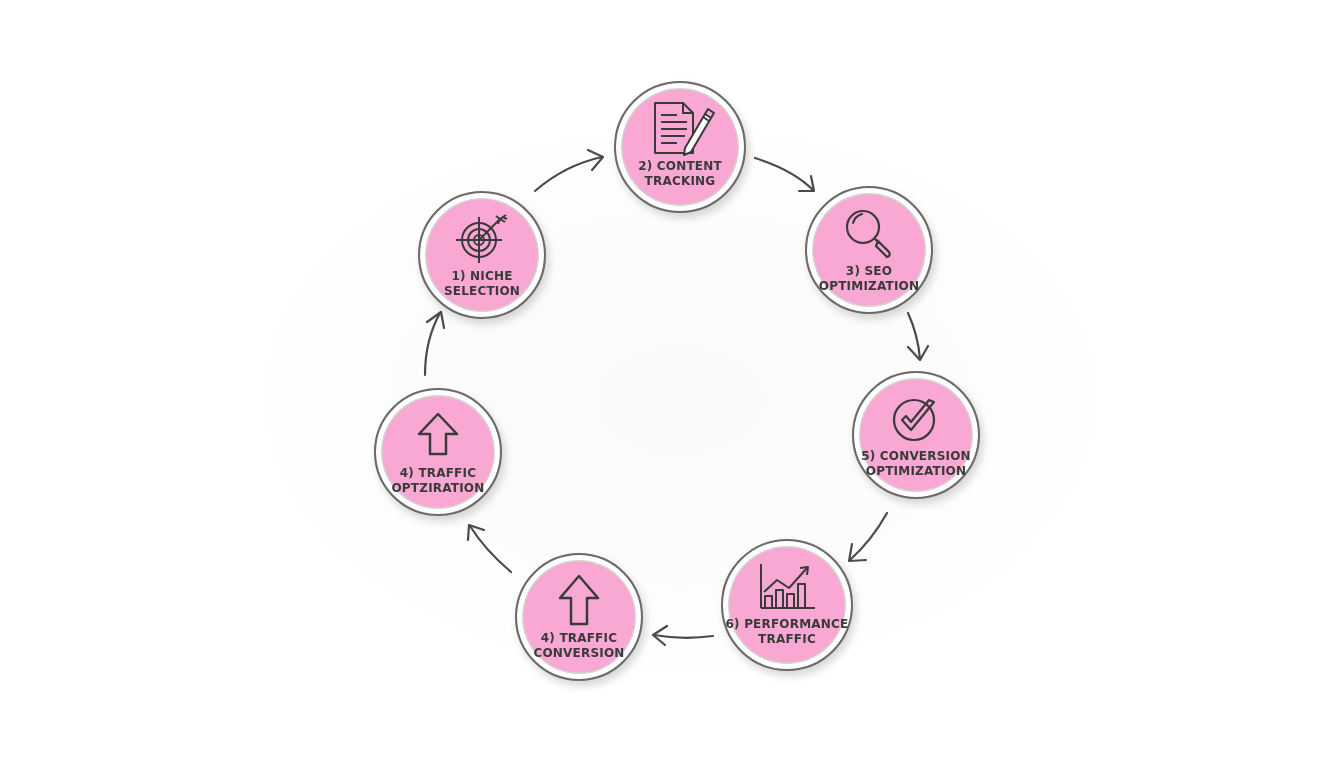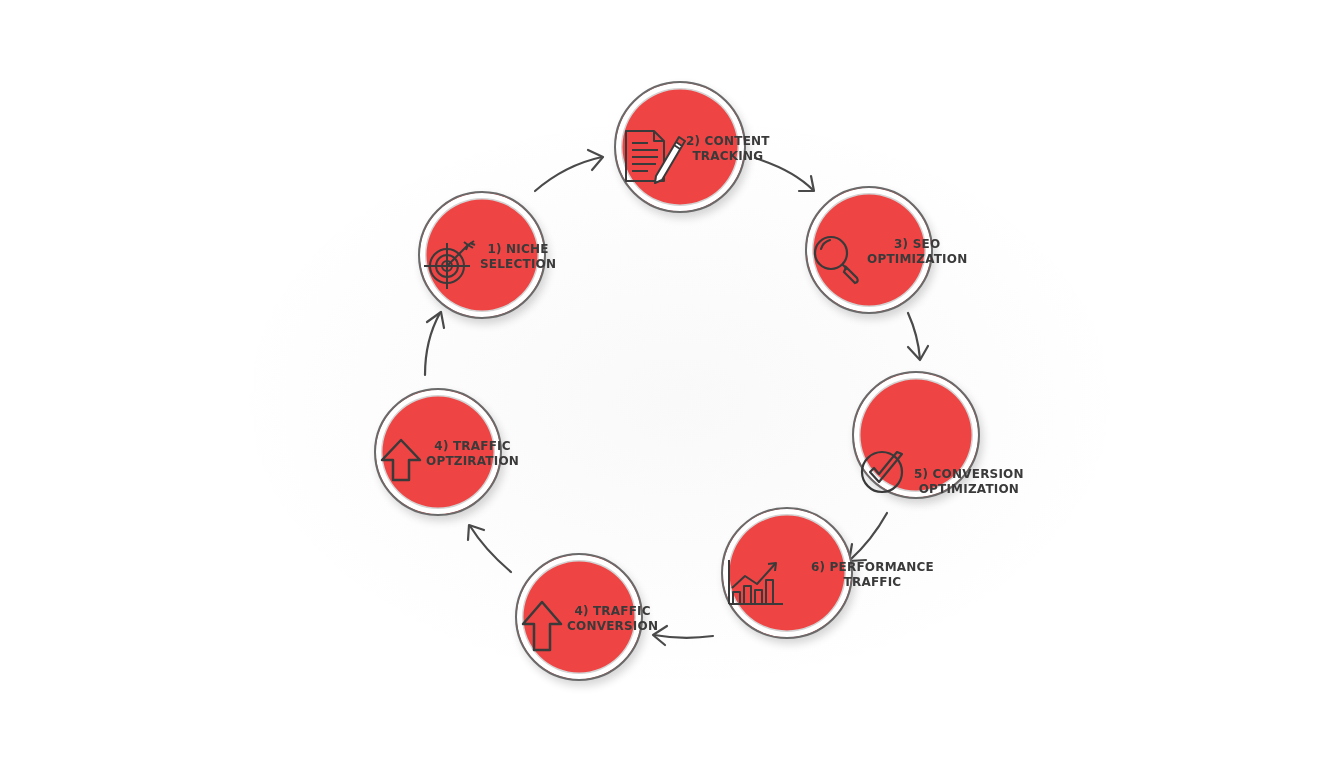--- a/index.html
+++ b/index.html
@@ -13,25 +13,25 @@
   .glow {
     position: absolute; left: 250px; top: 120px; width: 860px; height: 560px;
     border-radius: 50%;
     background: radial-gradient(ellipse at center, rgba(245,245,245,0.6) 0%, rgba(250,250,250,0.35) 55%, rgba(255,255,255,0) 75%);
   }
   svg.arrows { position: absolute; left: 0; top: 0; }
   .node {
     position: absolute;
     width: 128px; height: 128px;
     border-radius: 50%;
-    background: #ef4444;
+    background: #f9a8d4;
     border: 2.5px solid #6a6a6a;
     box-shadow: 3px 5px 8px rgba(0,0,0,0.16), inset 0 0 0 5px #ffffff, inset 0 0 0 6.5px #d4d4d4;
     box-sizing: border-box;
-    display: flex; align-items: center; justify-content: flex-start;
+    display: flex; flex-direction: column; align-items: center; justify-content: flex-start;
   }
   .node .icon { margin-top: 18px; height: 54px; display: flex; align-items: center; justify-content: center; }
   .node .label {
     margin-top: 4px;
     text-align: center;
     font-family: "DejaVu Sans", sans-serif;
     font-size: 12px;
     line-height: 15px;
     font-weight: bold;
     color: #3a3a3a;
@@ -140,36 +140,36 @@
           <path d="M39 36 L50 47 Q52 51 48 52 L37 41 Z"></path>
         </g>
       </svg>
     </div>
     <div class="label">
       <span>3) SEO</span>
       <span>OPTIMIZATION</span>
     </div>
   </div>
 
-  <div class="node" style="left:852px; top:371px;align-items:flex-end;">
+  <div class="node" style="left:852px; top:371px;">
     <div class="icon">
       <svg width="60" height="56" viewBox="0 0 60 56">
         <g fill="none" stroke="#3a3a3a" stroke-width="2.2" stroke-linejoin="round">
           <circle cx="28" cy="30" r="20"></circle>
           <path d="M16 30 L25 40 L48 12 L43 10 L25 32 L20 26 Z"></path>
         </g>
       </svg>
     </div>
     <div class="label">
       <span>5) CONVERSION</span>
       <span>OPTIMIZATION</span>
     </div>
   </div>
 
-  <div class="node" style="left:721px; top:507px; width:132px; height:132px;gap:24px;">
+  <div class="node" style="left:721px; top:539px; width:132px; height:132px;">
     <div class="icon">
       <svg width="64" height="56" viewBox="0 0 64 56">
         <g fill="none" stroke="#3a3a3a" stroke-width="2" stroke-linejoin="round">
           <line x1="6" y1="6" x2="6" y2="50"></line>
           <line x1="6" y1="50" x2="60" y2="50"></line>
           <rect x="10" y="38" width="7" height="12"></rect>
           <rect x="21" y="32" width="7" height="18"></rect>
           <rect x="32" y="36" width="7" height="14"></rect>
           <rect x="43" y="26" width="7" height="24"></rect>
           <path d="M9 34 L22 22 L34 30 L52 10"></path>

